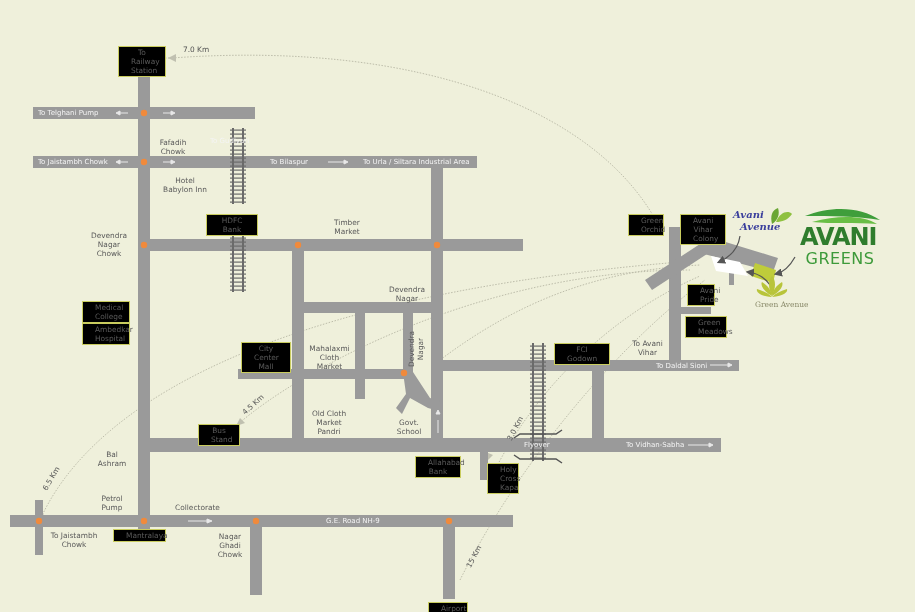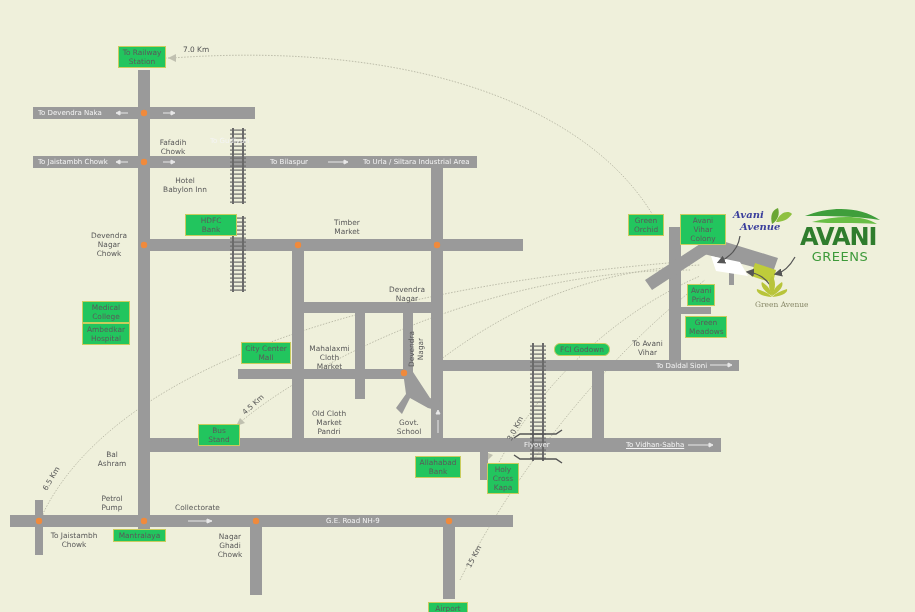--- a/index.html
+++ b/index.html
@@ -1,24 +1,24 @@
 <!DOCTYPE html>
 <html><head>
 <meta charset="utf-8">
 <style>
   html, body { margin: 0; padding: 0; }
   body { width: 915px; height: 612px; background: #eff0db; overflow: hidden; position: relative; font-family: "DejaVu Sans", sans-serif; }
   #map { position: absolute; left: 0; top: 0; width: 915px; height: 612px; }
   .lbl { position: absolute; font-family: "DejaVu Sans", sans-serif; font-size: 7.4px; color: #5a5a5a; text-align: center; line-height: 9px; white-space: pre-line; }
-  .box { position: absolute; border: 1.3px solid #c9cc5e; font-family: "DejaVu Sans", sans-serif; font-size: 7.4px; color: #5a5a5a; text-align: center; line-height: 9px; padding: 1px 3px; background: #22c55e; white-space: pre-line; box-sizing: border-box; }
+  .box { position: absolute; border: 1.3px solid #c9cc5e; font-family: "DejaVu Sans", sans-serif; font-size: 7.4px; color: #5a5a5a; text-align: center; line-height: 9px; padding: 1px 12px; background: #000000; white-space: pre-line; box-sizing: border-box; }
   .road-lbl { position: absolute; font-family: "DejaVu Sans", sans-serif; font-size: 7px; color: #f4f4f4; line-height: 9px; white-space: nowrap; }
   .dist { position: absolute; font-family: "DejaVu Sans", sans-serif; font-size: 7.4px; color: #555; white-space: nowrap; }
   .brand { position: absolute; }
   .brand-avani { font-family: "DejaVu Sans", sans-serif; font-weight: bold; font-size: 24px; color: #2f7d2d; letter-spacing: -1px; line-height: 24px; }
-  .brand-greens { font-family: "DejaVu Sans", sans-serif; font-size: 13px; color: #3d9a3a; letter-spacing: 0.5px; text-align: center; }
+  .brand-greens { font-family: "DejaVu Sans", sans-serif; font-size: 16px; color: #3d9a3a; letter-spacing: 0.5px; text-align: center; }
   .avenue-script { position: absolute; font-family: "DejaVu Serif", serif; font-style: italic; font-weight: bold; font-size: 10px; color: #3a3f9c; line-height: 10px; }
   .green-avenue { position: absolute; font-family: "DejaVu Serif", serif; font-size: 7.5px; color: #8a8a6a; }
 </style>
 </head>
 <body>
 
 <svg id="map" width="915" height="612" viewBox="0 0 915 612" xmlns="http://www.w3.org/2000/svg">
   <defs>
     <pattern id="track" width="8" height="4" patternUnits="userSpaceOnUse">
       <rect x="0" y="1.5" width="8" height="1.2" fill="#6a6a6a"></rect>
@@ -167,48 +167,48 @@
 
   <g fill="#b8c43a">
     <path d="M772,296 C 764,292 760,285 762,282 C 768,286 771,290 772,296z"></path>
     <path d="M772,296 C 780,292 784,285 782,282 C 776,286 773,290 772,296z"></path>
     <path d="M772,296 C 768,288 768,280 772,276 C 776,280 776,288 772,296z"></path>
     <path d="M772,297 C 760,296 756,292 757,289 C 763,291 768,293 772,297z"></path>
     <path d="M772,297 C 784,296 788,292 787,289 C 781,291 776,293 772,297z"></path>
   </g>
 </svg>
 
-<div class="road-lbl" style="left:38px;top:109px;">To Devendra Naka</div>
+<div class="road-lbl" style="left:38px;top:109px;">To Telghani Pump</div>
 <div class="road-lbl" style="left:210px;top:109px;margin-top:28px;">To Gudiyari</div>
 <div class="road-lbl" style="left:38px;top:158px;">To Jaistambh Chowk</div>
 <div class="road-lbl" style="left:270px;top:158px;">To Bilaspur</div>
 <div class="road-lbl" style="left:363px;top:158px;">To Urla / Siltara Industrial Area</div>
 <div class="road-lbl" style="left:656px;top:362px;">To Daldal Sioni</div>
 <div class="road-lbl" style="left:524px;top:441px;">Flyover</div>
-<div class="road-lbl" style="left:626px;top:441px;text-decoration:underline;">To Vidhan-Sabha</div>
+<div class="road-lbl" style="left:626px;top:441px;">To Vidhan-Sabha</div>
 <div class="road-lbl" style="left:326px;top:517px;">G.E. Road NH-9</div>
 
 <div class="box" style="left:118px;top:46px;width:48px;">To Railway
 Station</div>
-<div class="box" style="left:185px;top:214px;width:52px;">HDFC
+<div class="box" style="left:206px;top:214px;width:52px;">HDFC
 Bank</div>
 <div class="box" style="left:82px;top:289px;width:48px;margin-top:12px;">Medical
 College</div>
 <div class="box" style="left:82px;top:323px;width:48px;">Ambedkar
 Hospital</div>
 <div class="box" style="left:241px;top:342px;width:50px;text-align:center;">City Center
 Mall</div>
 <div class="box" style="left:198px;top:424px;width:42px;">Bus Stand</div>
 <div class="box" style="left:113px;top:529px;width:53px;">Mantralaya</div>
 <div class="box" style="left:415px;top:456px;width:46px;">Allahabad
 Bank</div>
 <div class="box" style="left:487px;top:463px;width:32px;">Holy
 Cross
 Kapa</div>
-<div class="box" style="left:554px;top:343px;width:56px;border-radius:6px;">FCI Godown</div>
+<div class="box" style="left:554px;top:343px;width:56px;">FCI Godown</div>
 <div class="box" style="left:628px;top:214px;width:36px;">Green
 Orchid</div>
 <div class="box" style="left:680px;top:214px;width:46px;">Avani Vihar
 Colony</div>
 <div class="box" style="left:687px;top:284px;width:28px;">Avani
 Pride</div>
 <div class="box" style="left:685px;top:316px;width:42px;">Green
 Meadows</div>
 <div class="box" style="left:428px;top:602px;width:40px;">Airport</div>
 

